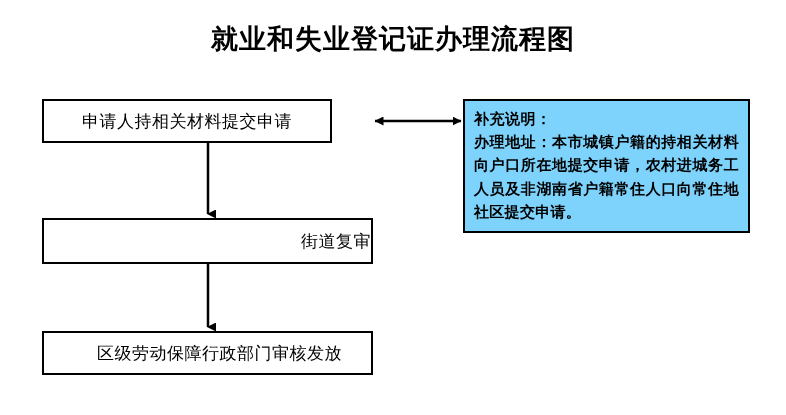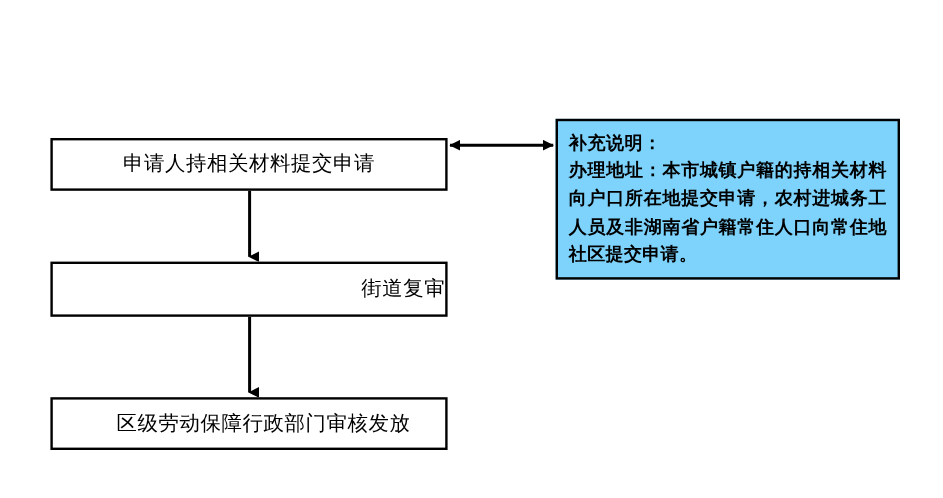--- a/index.html
+++ b/index.html
@@ -45,21 +45,21 @@
     display: flex;
     align-items: center;
     justify-content: center;
     color: #000000;
     font-size: 17px;
     line-height: 1.2;
     letter-spacing: 0.5px;
     white-space: nowrap;
   }
 
-  #box-apply   { left: 42px;  top: 99px;  width: 331px; height: 44px; margin-top: 16px; }
+  #box-apply   { left: 42px;  top: 99px;  width: 290px; height: 44px; }
   #box-street  { left: 42px;  top: 218px; width: 331px; height: 46px; justify-content: flex-end; }
   #box-issue   { left: 42px;  top: 331px; width: 331px; height: 44px; padding-left: 24px; }
 
   
   #box-note {
     position: absolute;
     left: 463px;
     top: 99px;
     width: 287px;
     height: 134px;
@@ -91,20 +91,21 @@
     width: 786px;
     height: 415px;
     pointer-events: none;
   }
 </style>
 </head>
 <body>
 
 <div id="canvas">
 
+  <div class="title">就业和失业登记证办理流程图</div>
 
   <svg id="connectors" viewBox="0 0 786 415" xmlns="http://www.w3.org/2000/svg">
     <defs>
       <marker id="arrow-down" markerWidth="9" markerHeight="9" refX="4.5" refY="8" orient="auto" markerUnits="userSpaceOnUse">
         <path d="M0,0 L9,0 L4.5,9 z" fill="#000000"></path>
       </marker>
       <marker id="arrow-right" markerWidth="9" markerHeight="9" refX="8.5" refY="4.5" orient="auto" markerUnits="userSpaceOnUse">
         <path d="M0,0 L9,4.5 L0,9 z" fill="#000000"></path>
       </marker>
       <marker id="arrow-left" markerWidth="9" markerHeight="9" refX="0.5" refY="4.5" orient="auto" markerUnits="userSpaceOnUse">

